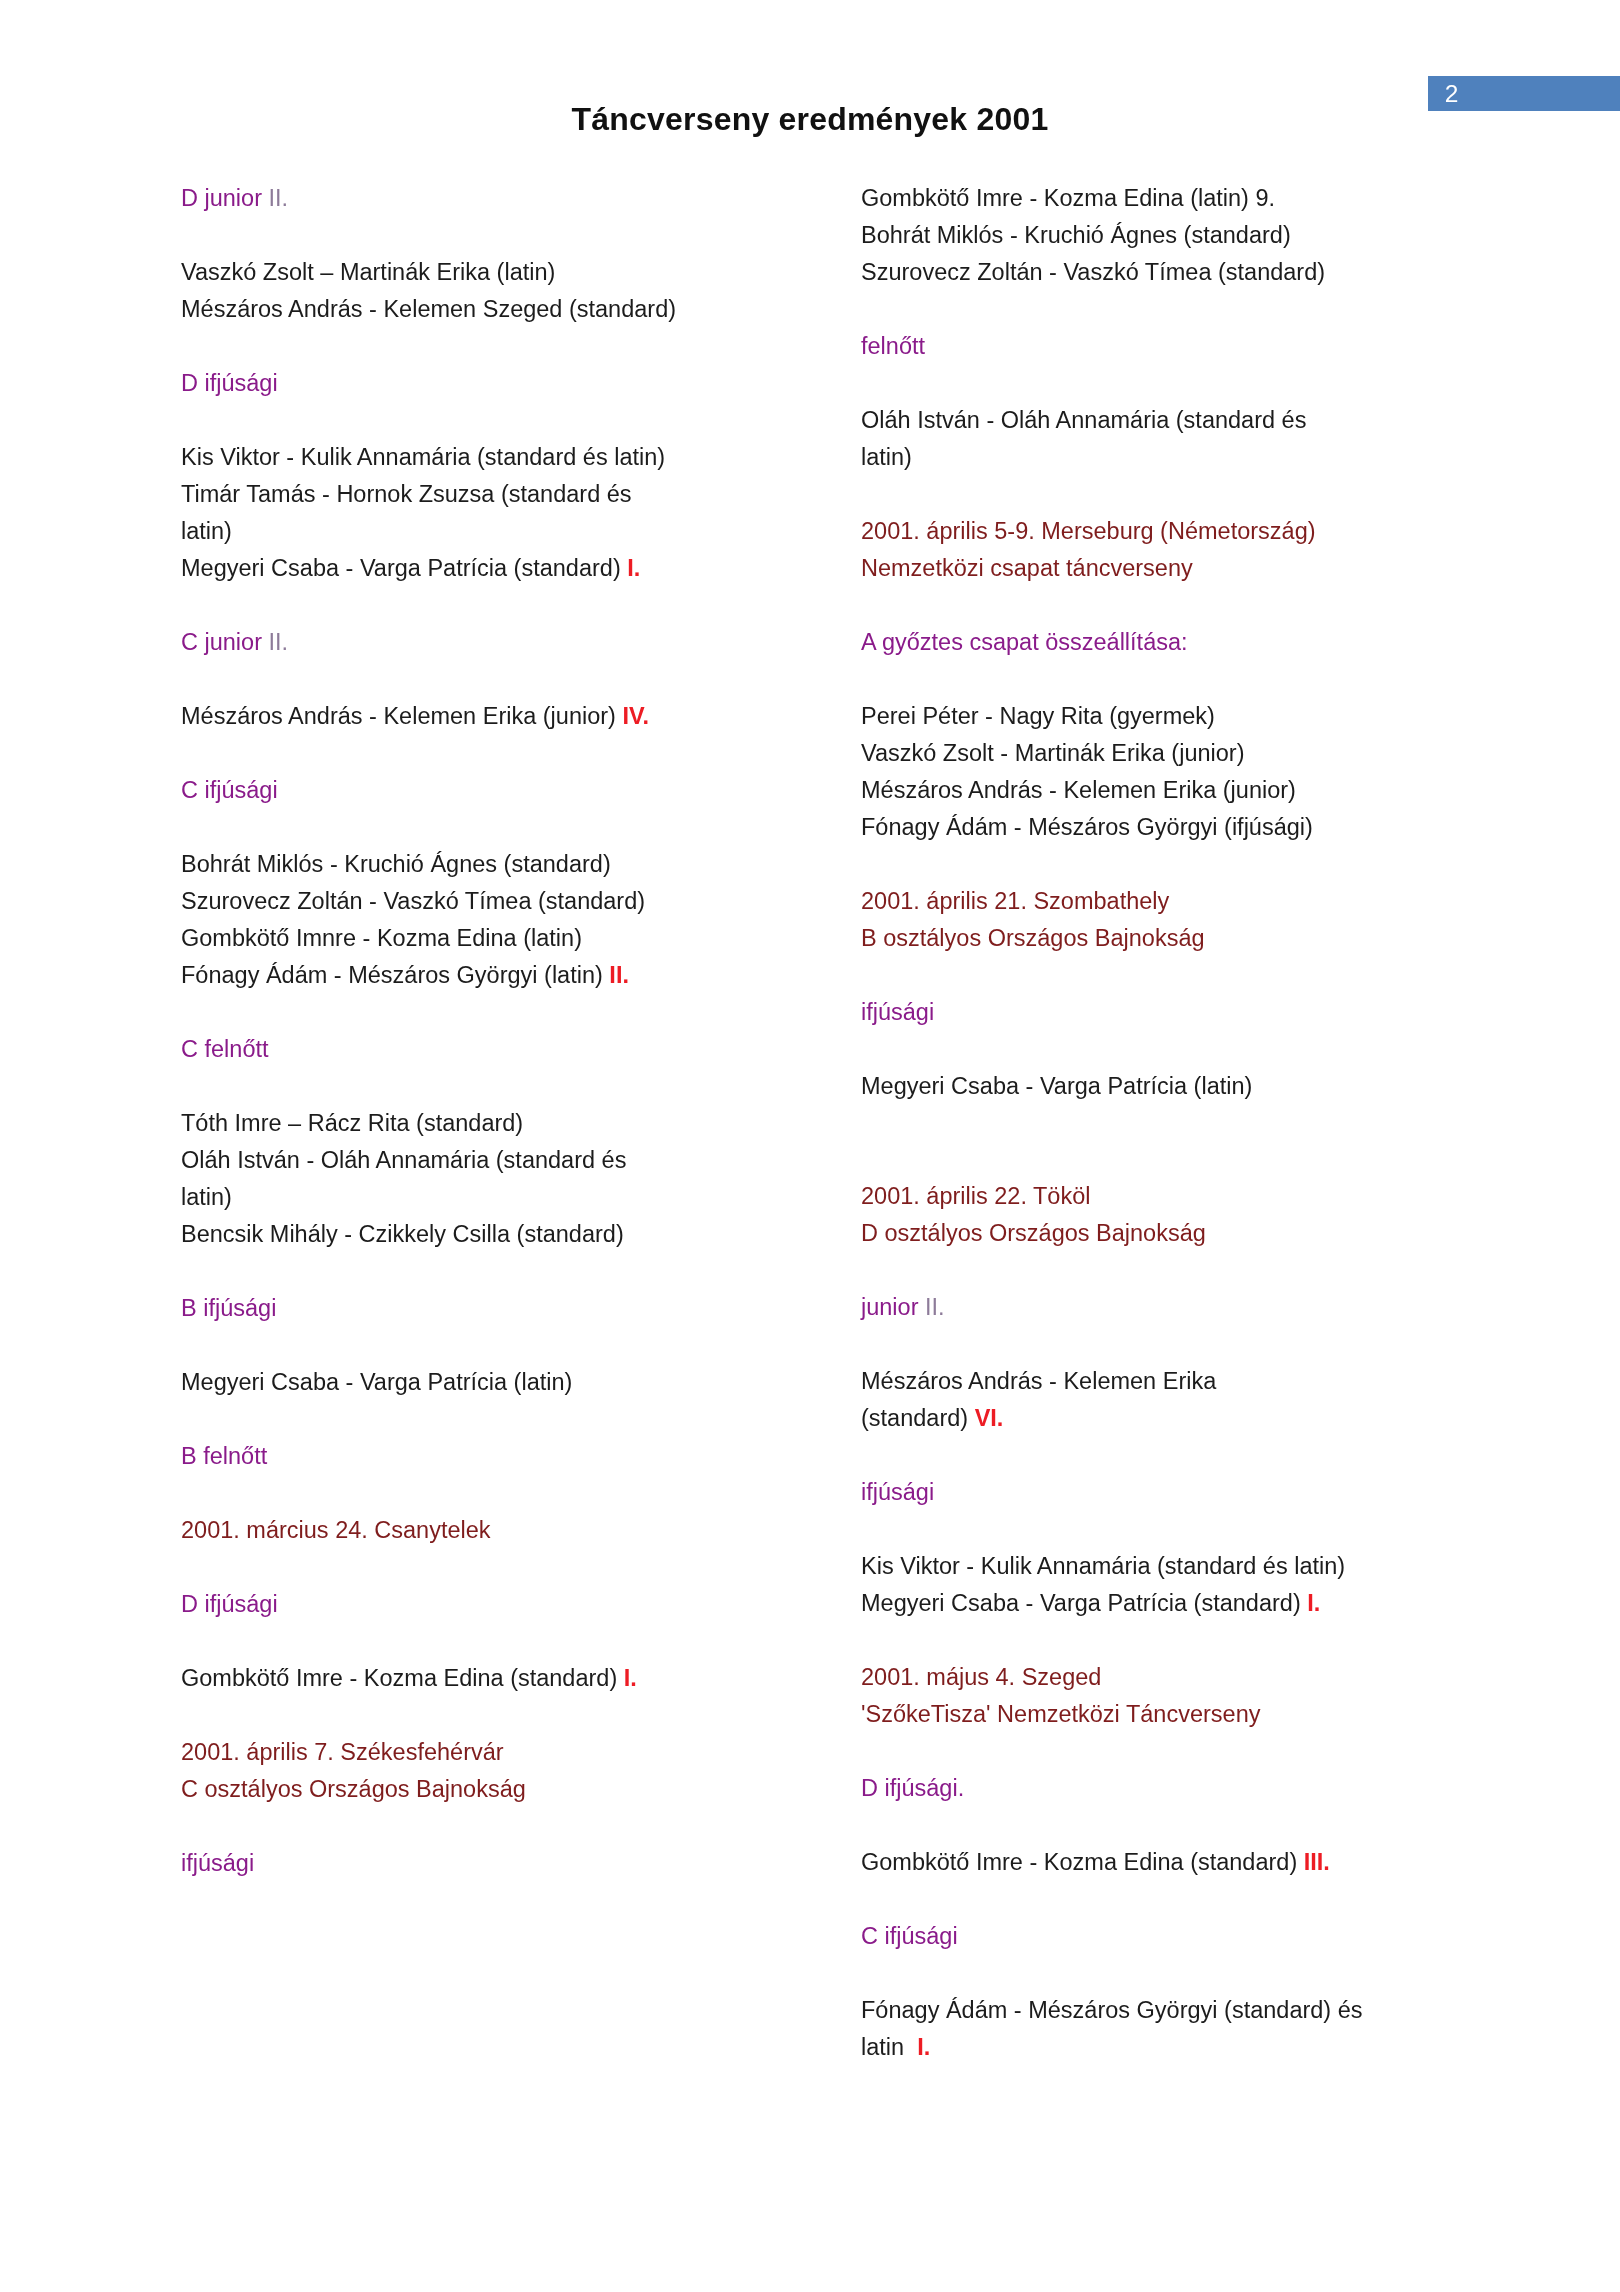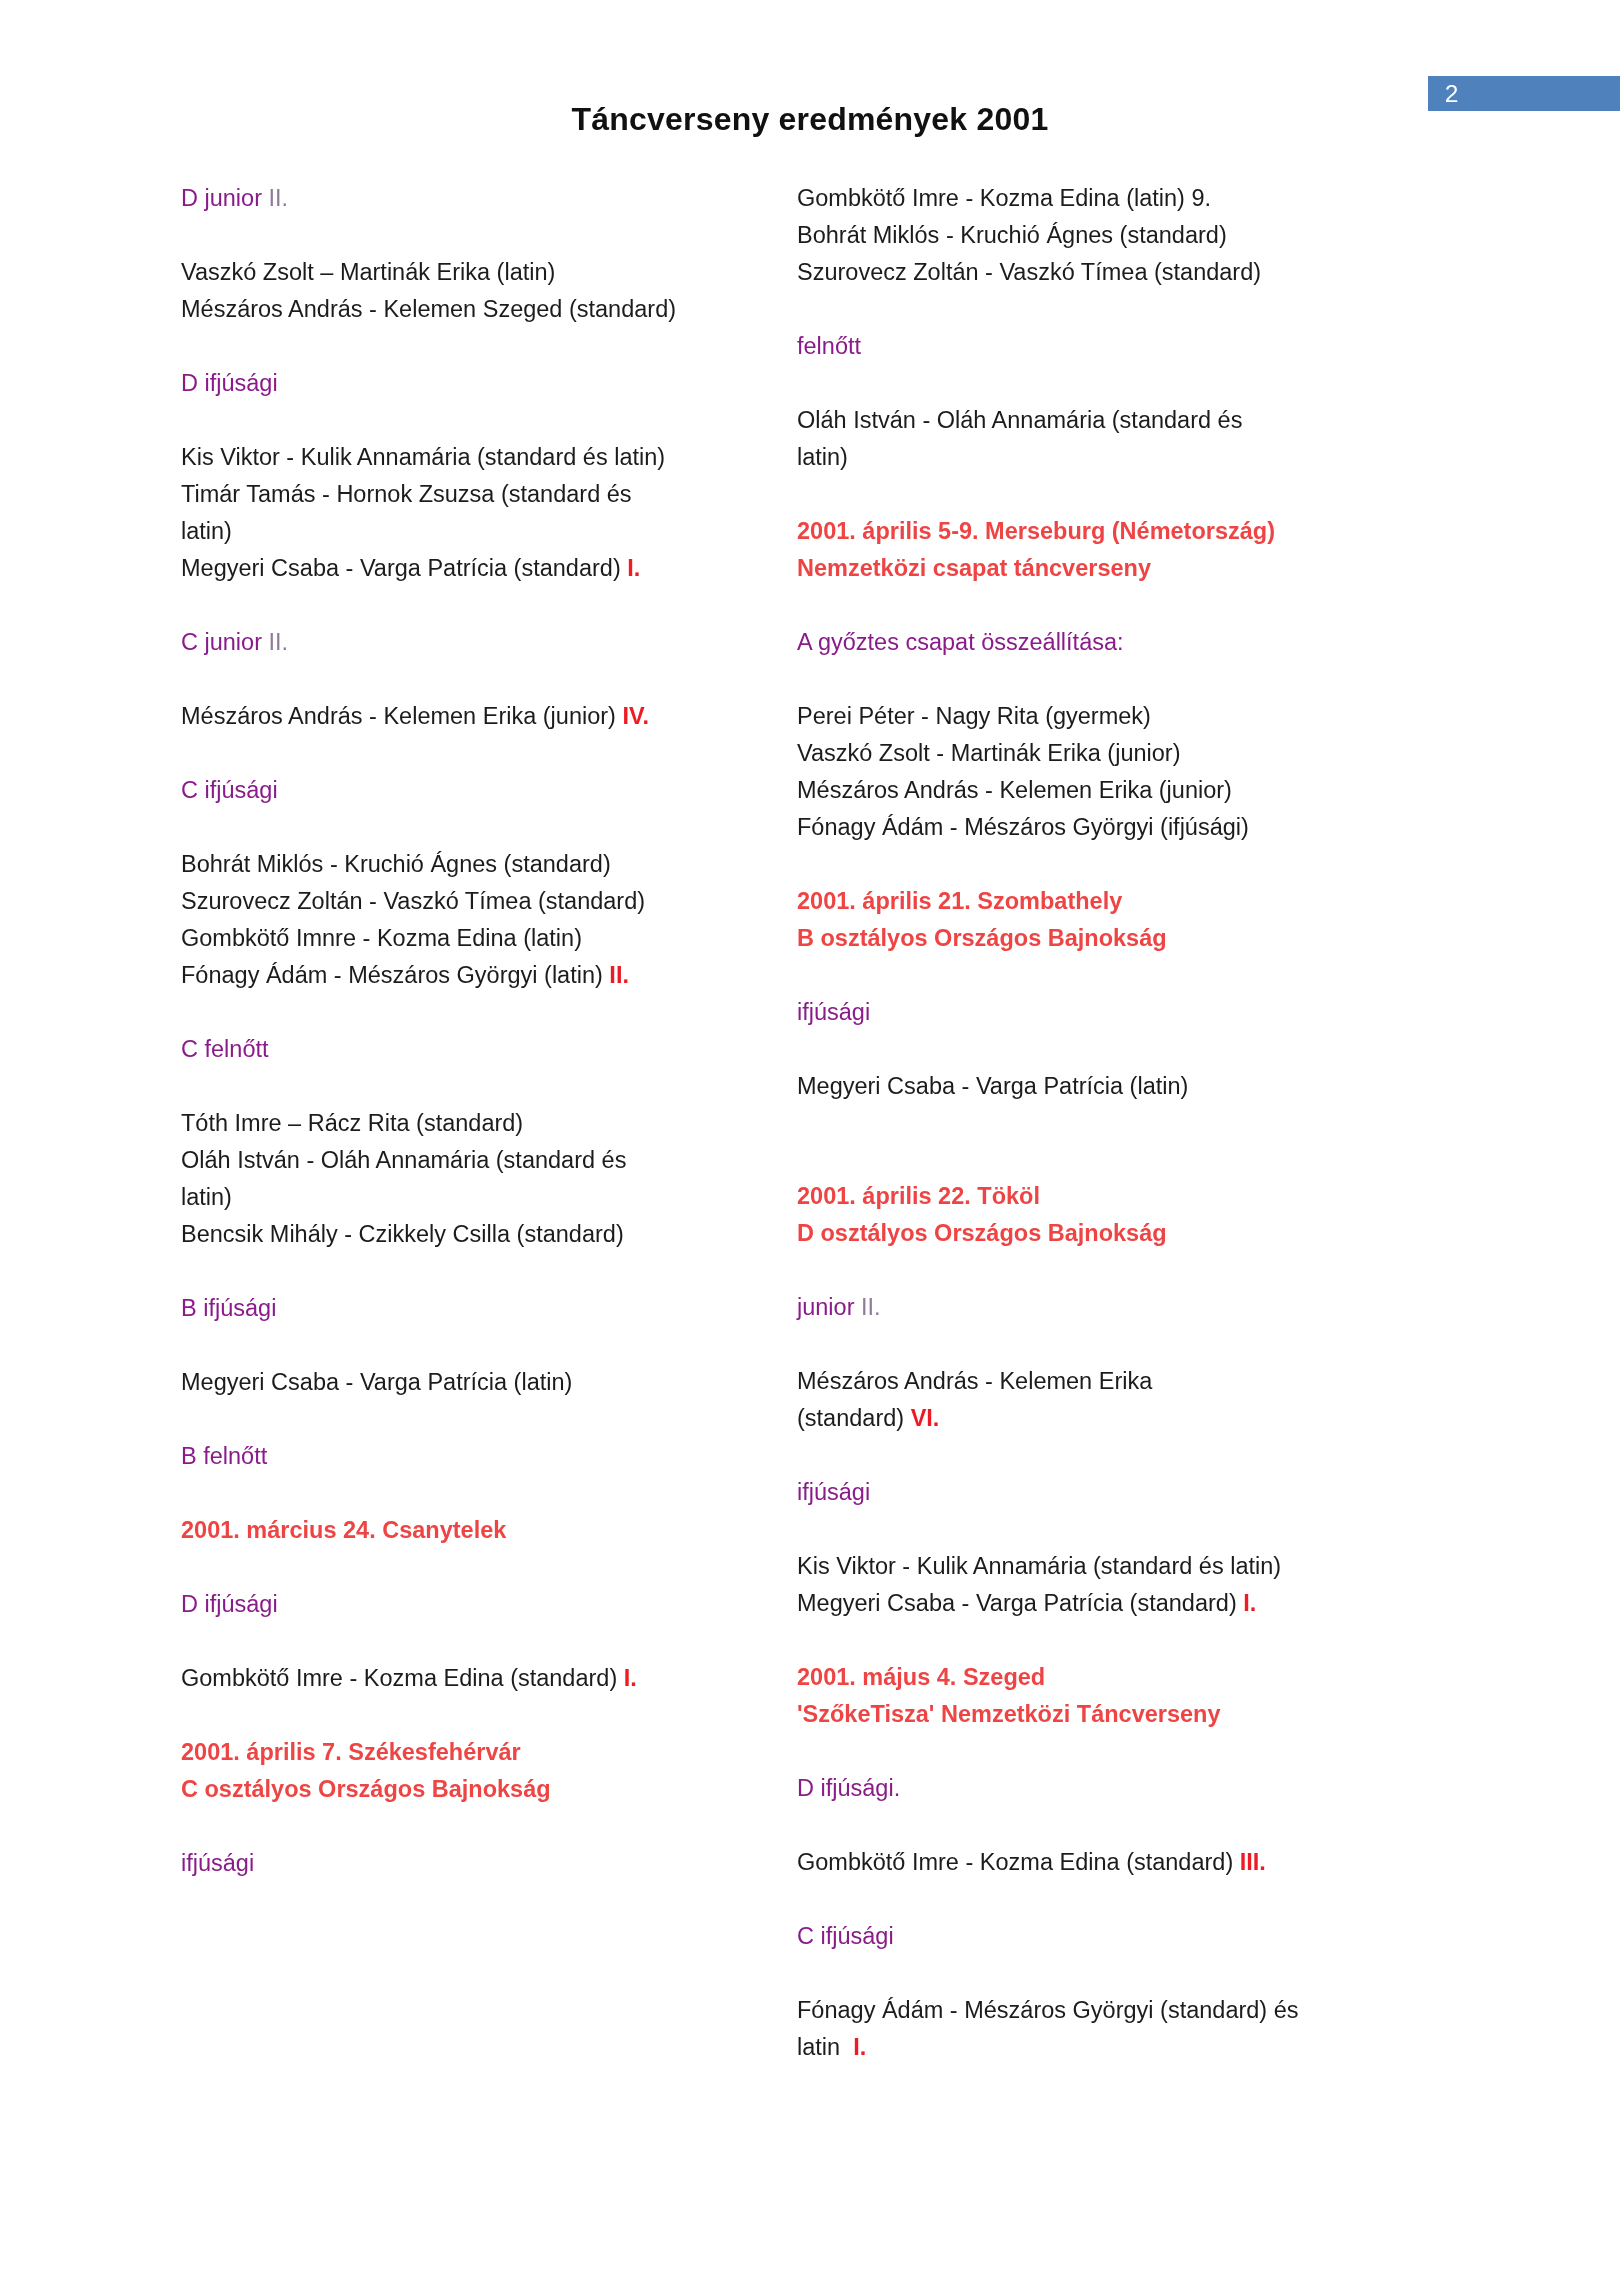--- a/index.html
+++ b/index.html
@@ -31,31 +31,32 @@
     color:#ffffff;
     font-size:24.5px;
     line-height:35px;
     padding-left:16.7px;
     box-sizing:border-box;
   }
   .cols{
     position:absolute;
     top:180px; left:181px; right:174px;
     display:flex;
+    gap:64px;
   }
   .col{font-size:23.5px;}
   .col-left{width:616px;flex:none;}
   .col-right{flex:1;}
   .block{margin:0 0 37px 0;}
   .block.gap2{margin-bottom:73px;}
   .line{line-height:37px; white-space:pre;}
   .heading{line-height:37px; white-space:pre;}
   .h-main{color:#8a1b8a;}
   .h-suffix{color:#8d7b99;}
-  .event .line{font-weight:700; color:#ef4444;}
+  .event .line{font-weight:400; color:#7f1d1d;}
   .rank{color:#ed1c24; font-weight:700;}
 </style>
 </head>
 <body>
 
 <div class="page">
   <h1 class="doc-title">Táncverseny eredmények 2001</h1>
   <div class="page-badge">
     <span>2</span>
   </div>

